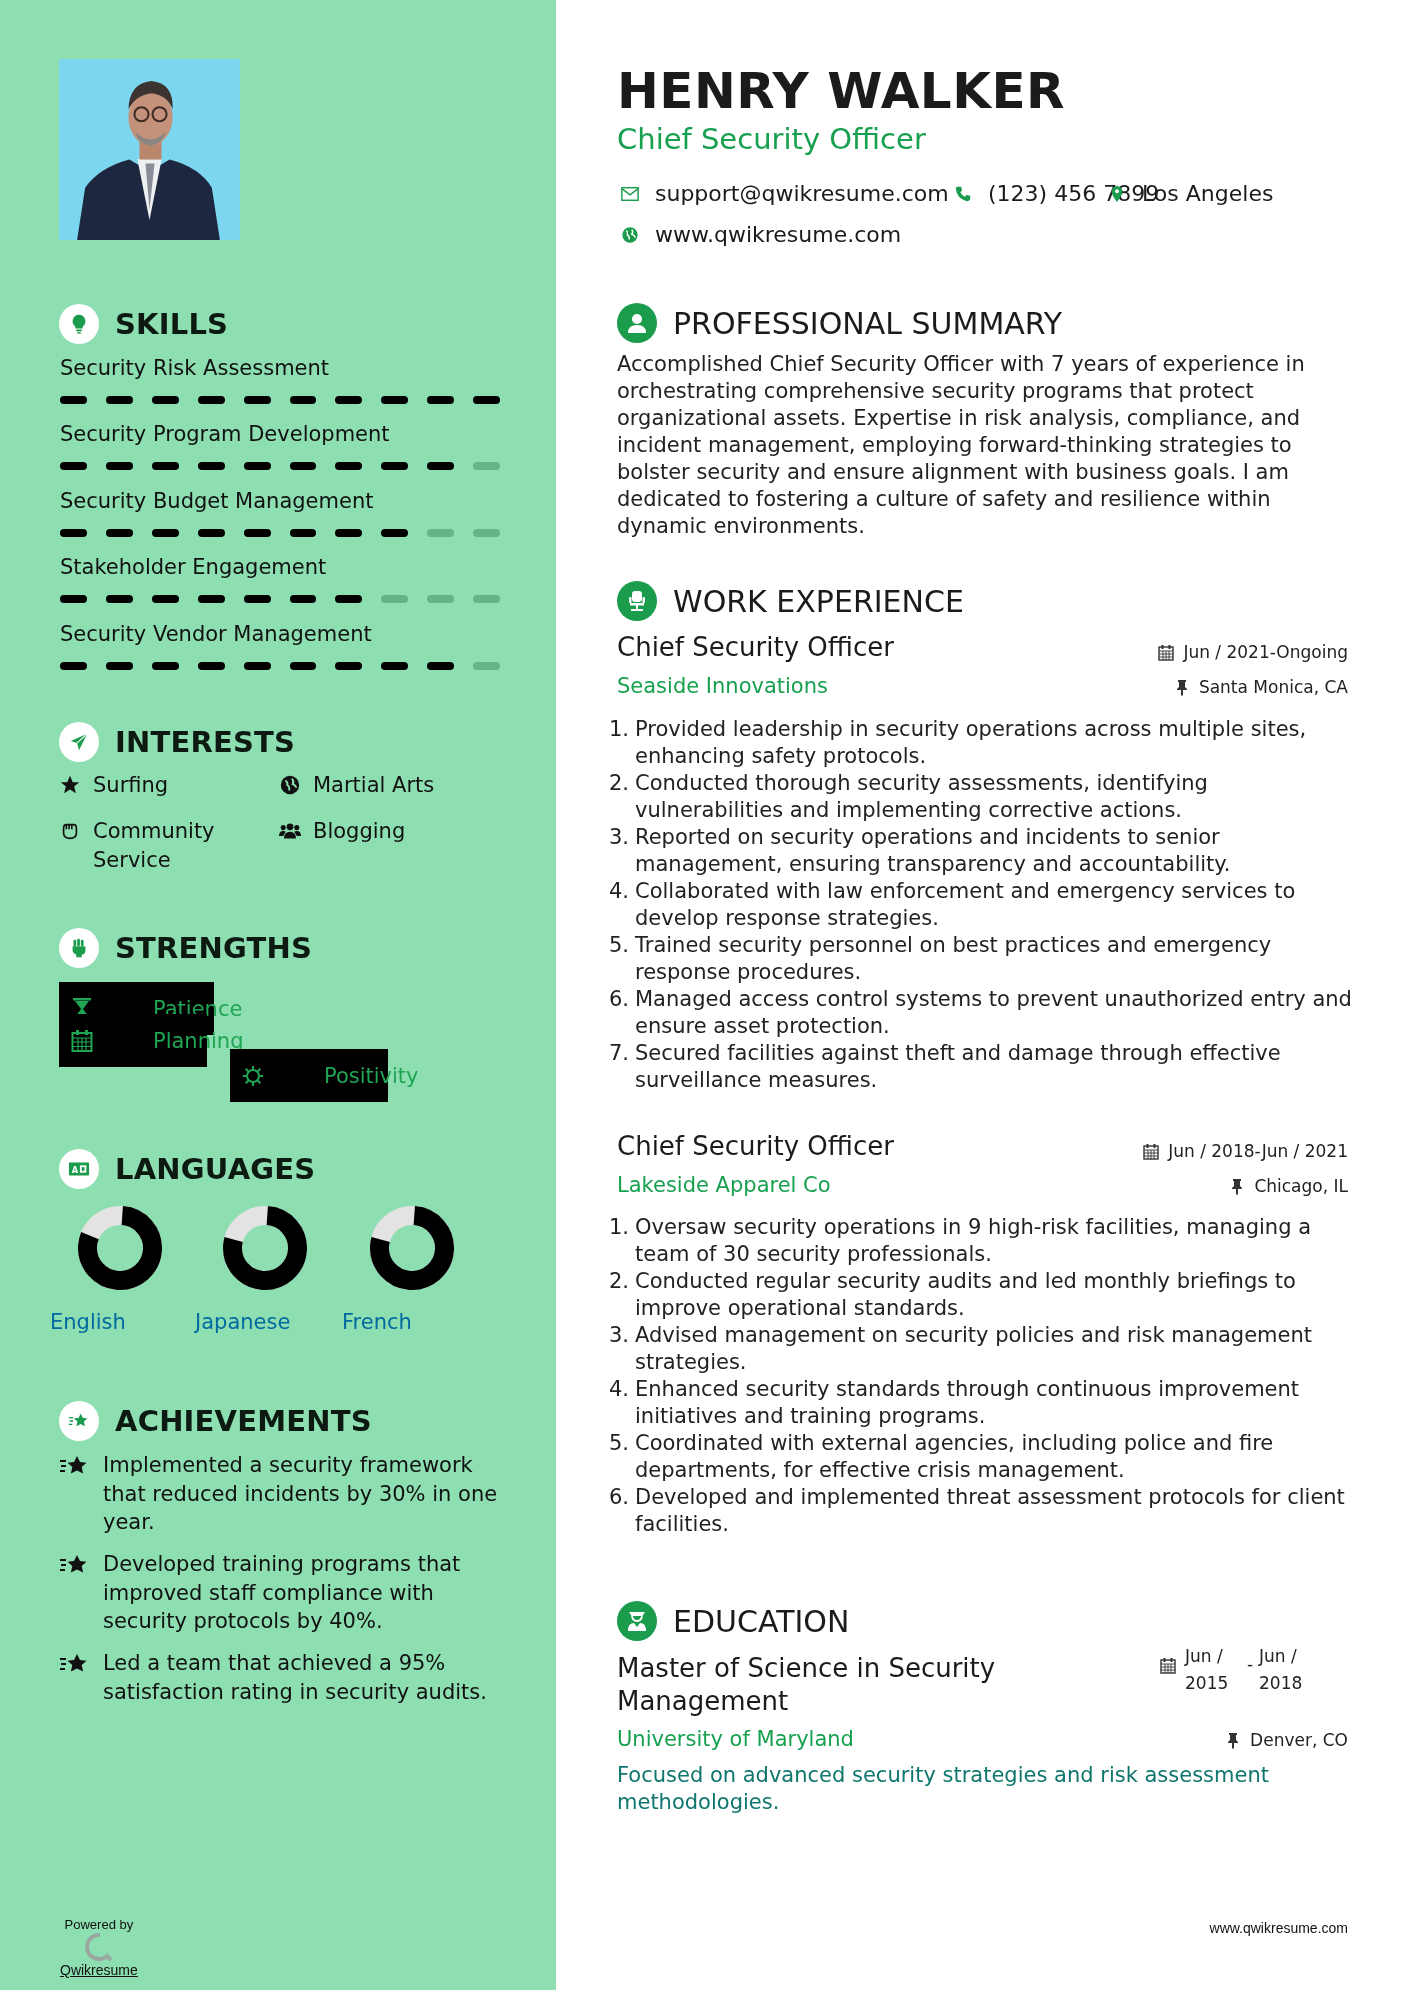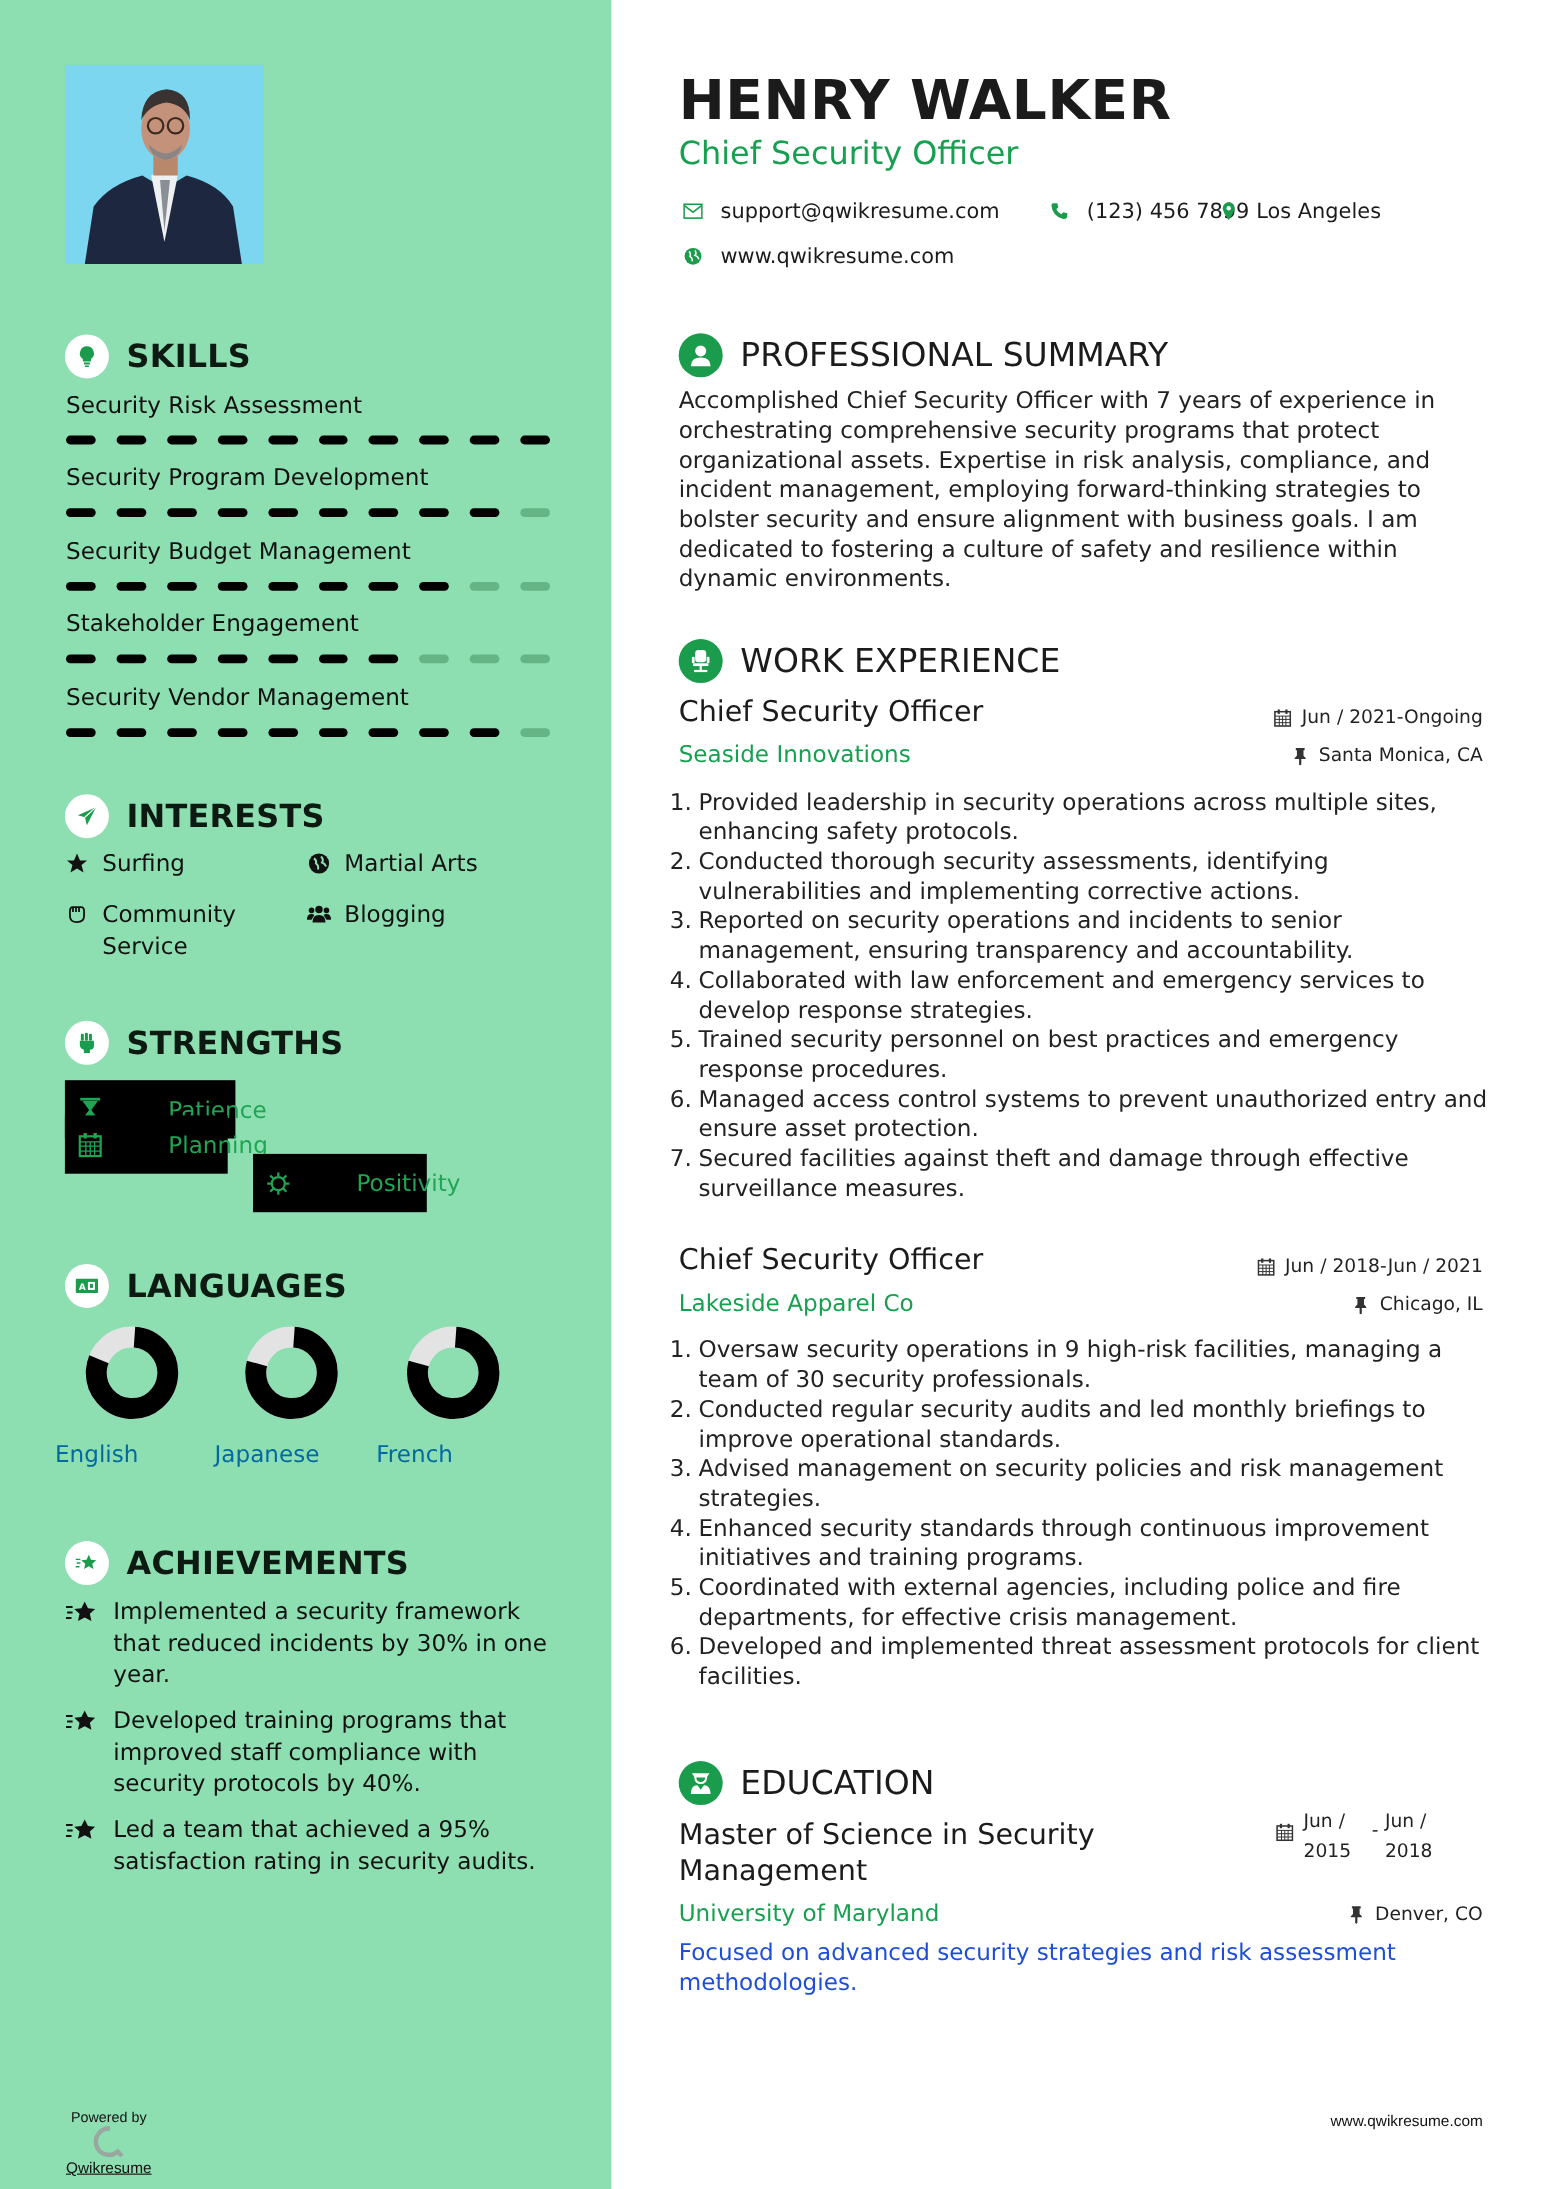--- a/index.html
+++ b/index.html
@@ -37,21 +37,21 @@
   .ach .ic { width: 30px; height: 26px; flex: none; margin-right: 14px; margin-top: 2px; }
   .ach .tx { font-family: "DejaVu Sans", sans-serif; font-size: 21px; color: #111; line-height: 28.5px; }
 
   .powered { position: absolute; left: 60px; top: 1917px; display: flex; align-items: center; font-size: 13px; color: #111; flex-direction: column; }
   .powered .q { width: 30px; height: 30px; margin: 0 12px 0 14px; }
   .powered a { color: #111; text-decoration: underline; font-size: 14px; }
 
   
   .name { position: absolute; left: 617px; top: 56px; font-family: "DejaVu Sans", sans-serif; font-weight: bold; font-size: 50px; color: #1b1b1b; letter-spacing: 0.5px; line-height: 70px; }
   .jobtitle { position: absolute; left: 617px; top: 122px; font-family: "DejaVu Sans", sans-serif; font-size: 29px; color: #17a04f; }
-  .contact { position: absolute; display: flex; align-items: center; font-family: "DejaVu Sans", sans-serif; font-size: 19px; color: #1b1b1b; }
+  .contact { position: absolute; display: flex; align-items: center; font-family: "DejaVu Sans", sans-serif; font-size: 22px; color: #1b1b1b; }
   .contact .ic { width: 18px; height: 18px; margin-right: 16px; flex: none; }
 
   .m-head { position: absolute; left: 617px; display: flex; align-items: center; }
   .m-head .gc { width: 40px; height: 40px; border-radius: 50%; background: #1a9c4c; display: flex; align-items: center; justify-content: center; margin-right: 16px; }
   .m-head .gc svg { width: 24px; height: 24px; }
   .m-head .t { font-family: "DejaVu Sans", sans-serif; font-size: 30px; color: #1b1b1b; font-weight: 500; }
 
   .summary { position: absolute; left: 617px; top: 351px; width: 735px; font-family: "DejaVu Sans", sans-serif; font-size: 21px; line-height: 27px; color: #222; }
 
   .job-title { position: absolute; left: 617px; font-family: "DejaVu Sans", sans-serif; font-size: 26px; color: #1b1b1b; }
@@ -61,21 +61,21 @@
 
   .list { position: absolute; left: 608px; width: 748px; font-family: "DejaVu Sans", sans-serif; font-size: 21px; line-height: 27px; color: #222; list-style: none; }
   .list li { display: flex; }
   .list li .n { width: 27px; flex: none; text-align: right; padding-right: 6px; }
 
   .edu-dates { position: absolute; left: 1160px; top: 1643px; display: flex; font-family: "DejaVu Sans", sans-serif; font-size: 17px; color: #222; line-height: 27px; }
   .edu-dates .ic { width: 16px; height: 17px; margin: 14px 9px 0 0; }
   .edu-dates .col { width: 62px; }
   .edu-dates .dash { width: 12px; margin-top: 8px; }
 
-  .edu-desc { position: absolute; left: 617px; top: 1762px; width: 735px; font-family: "DejaVu Sans", sans-serif; font-size: 21px; line-height: 27px; color: #1d4ed8; }
+  .edu-desc { position: absolute; left: 617px; top: 1762px; width: 735px; font-family: "DejaVu Sans", sans-serif; font-size: 21px; line-height: 27px; color: #0f766e; }
 
   .footer-url { position: absolute; right: 59px; top: 1920px; font-size: 14px; color: #111; }
 </style>
 </head>
 <body>
 
 <aside class="sidebar">
 
   <div class="photo">
     <svg viewBox="0 0 180 180">

